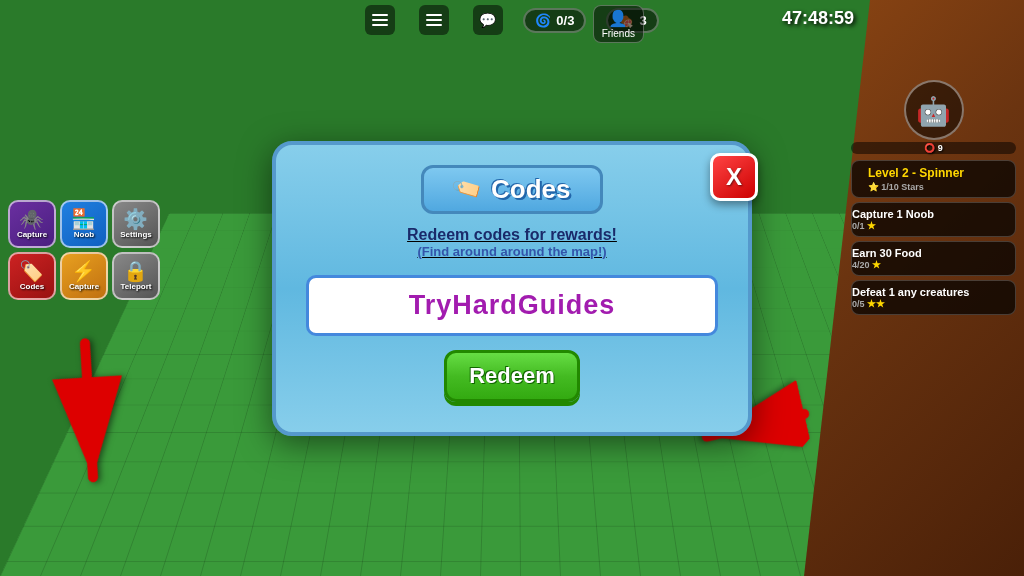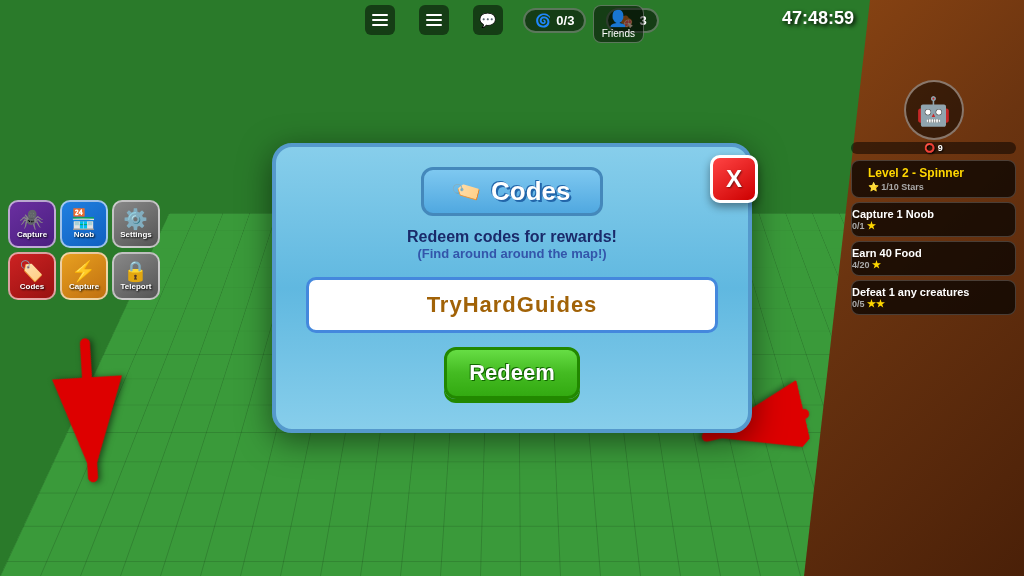--- a/index.html
+++ b/index.html
@@ -312,20 +312,21 @@
       font-weight: 900;
       color: white;
       text-shadow: 1px 1px 2px rgba(0,0,0,0.5);
       line-height: 1;
     }
 
     
     .modal-subtitle {
       text-align: center;
       margin-bottom: 16px;
+      text-decoration: underline;
     }
 
     .modal-subtitle .line1 {
       font-size: 16px;
       font-weight: 900;
       color: #1a2a6a;
     }
 
     .modal-subtitle .line2 {
       font-size: 13px;
@@ -337,23 +338,23 @@
     .code-input-wrapper {
       background: white;
       border: 3px solid #4488dd;
       border-radius: 10px;
       padding: 12px 16px;
       text-align: center;
       margin-bottom: 14px;
     }
 
     .code-input-text {
-      font-size: 22px;
+      font-size: 27px;
       font-weight: 900;
-      color: #a16207;
+      color: #a21caf;
       letter-spacing: 1px;
     }
 
     
     .redeem-btn {
       display: block;
       margin: 0 auto;
       background: linear-gradient(180deg, #66dd44 0%, #44bb22 50%, #33aa11 100%);
       border: 3px solid #228800;
       border-radius: 12px;
@@ -454,21 +455,21 @@
       <span>1/10 Stars</span>
     </div>
   </div>
 
   <div class="quest-item">
     <div class="quest-title">Capture 1 Noob</div>
     <div class="quest-progress">0/1 <span class="quest-stars">★</span></div>
   </div>
 
   <div class="quest-item">
-    <div class="quest-title">Earn 40 Food</div>
+    <div class="quest-title">Earn 30 Food</div>
     <div class="quest-progress">4/20 <span class="quest-stars">★</span></div>
   </div>
 
   <div class="quest-item">
     <div class="quest-title">Defeat 1 any creatures</div>
     <div class="quest-progress">0/5 <span class="quest-stars">★★</span></div>
   </div>
 </div>
 
 <div class="arrow-left">

